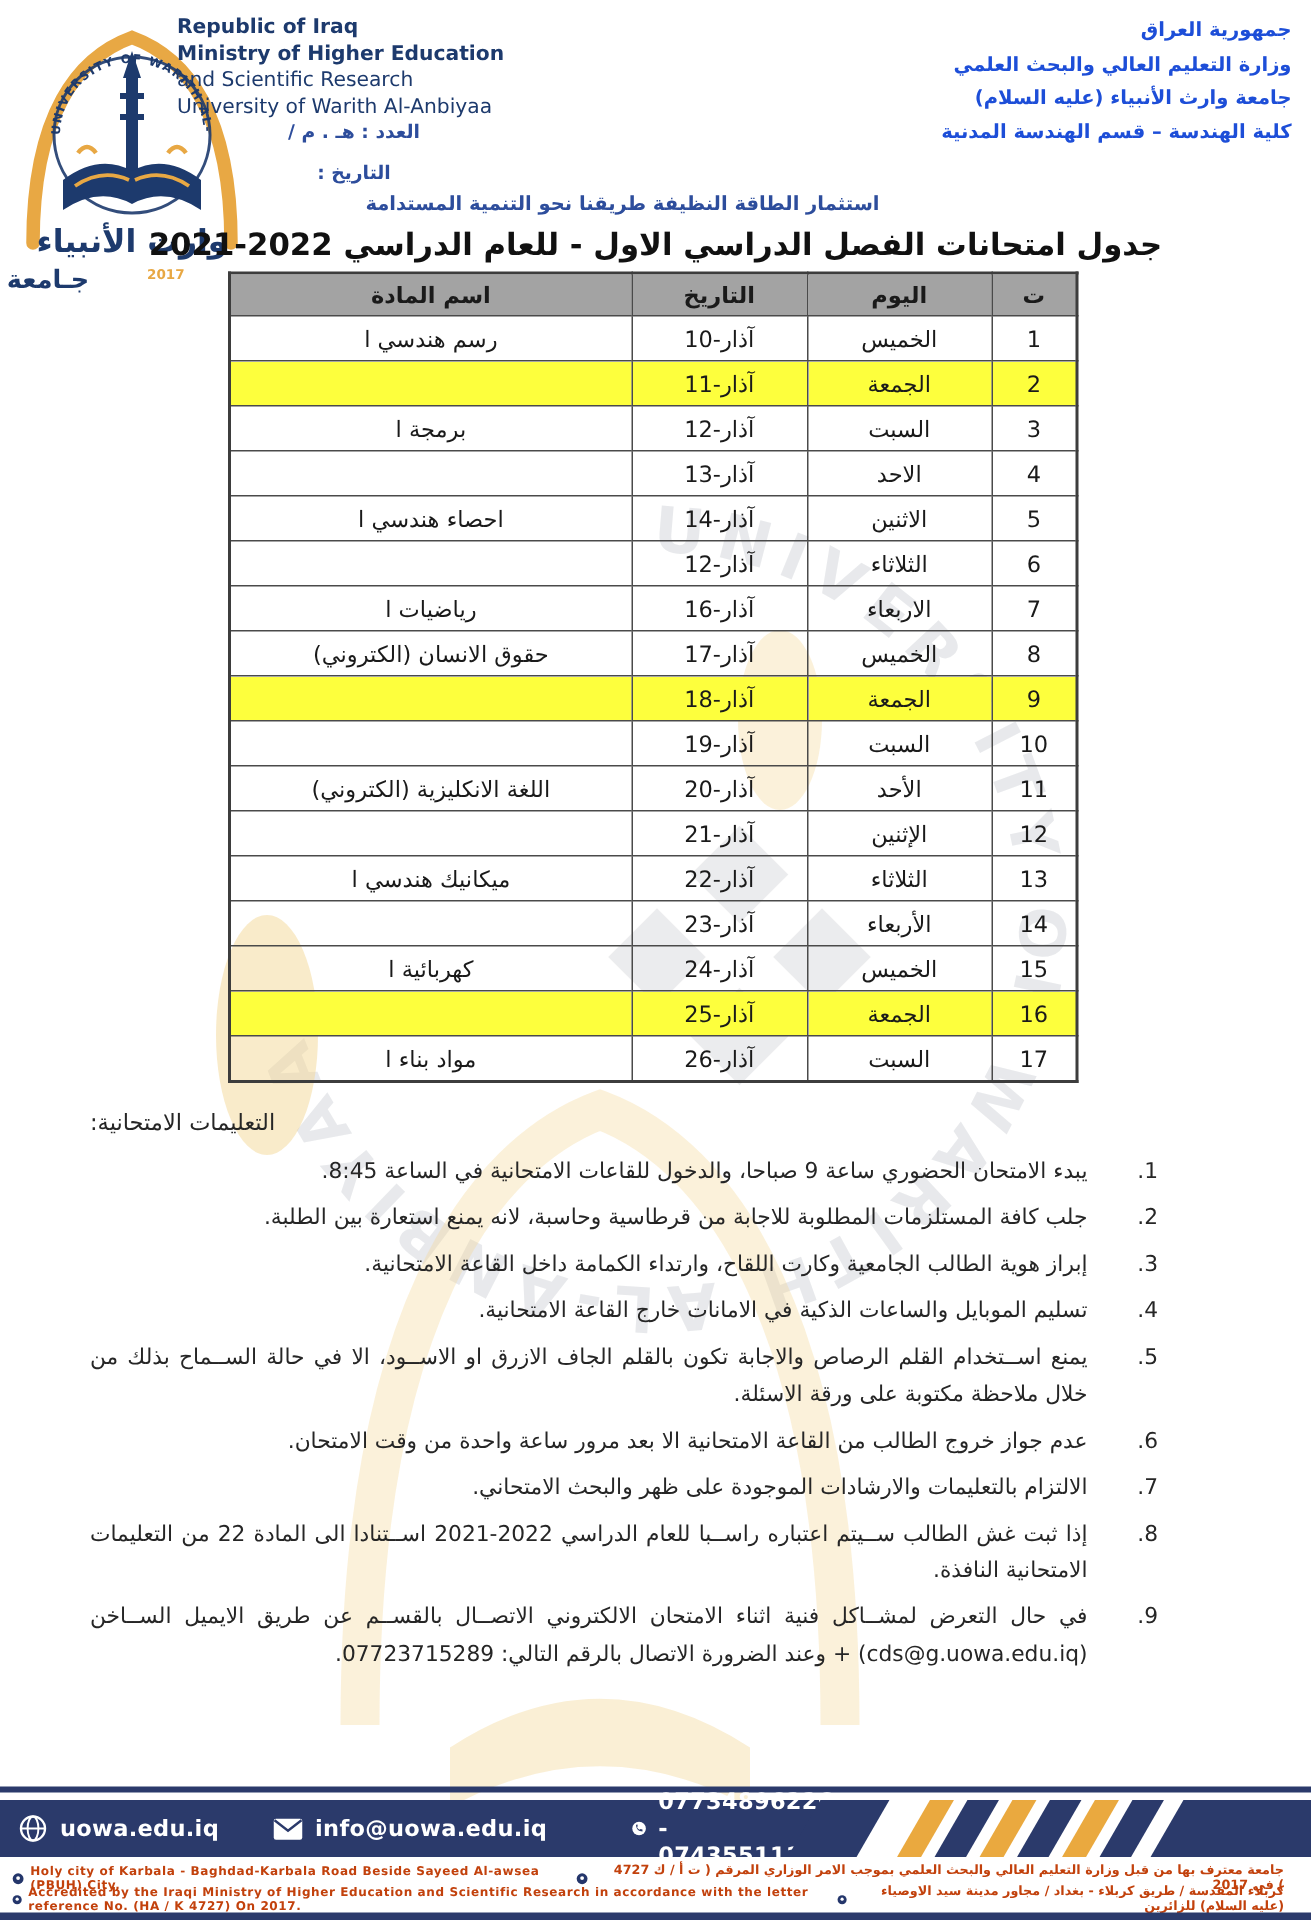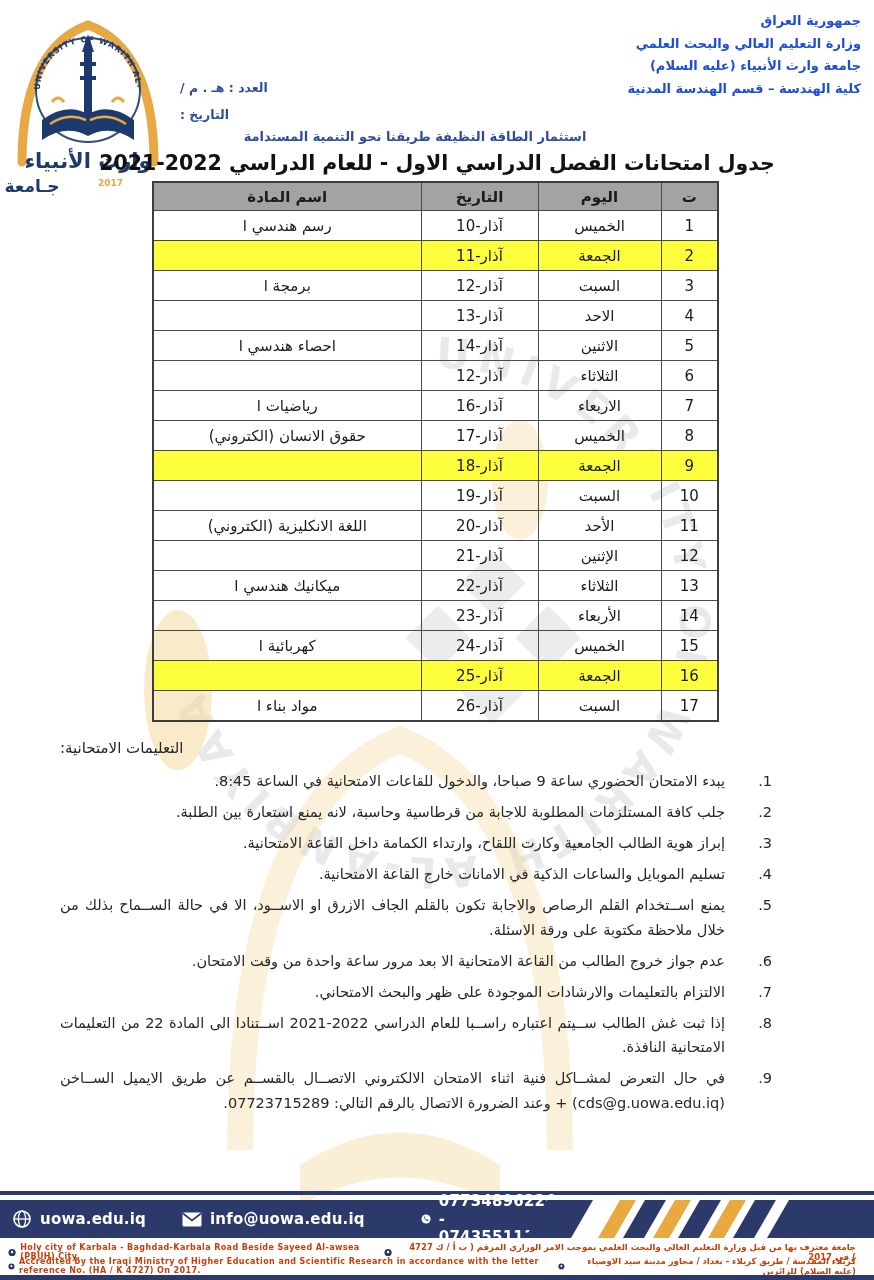--- a/index.html
+++ b/index.html
@@ -8,21 +8,21 @@
     margin:0 auto;overflow:hidden;
     font-family:"DejaVu Sans",sans-serif;color:#1a1a1a;
   }
   
   .watermark{position:absolute;inset:0;z-index:0;pointer-events:none;}
   
   .logo{position:absolute;left:2px;top:4px;width:172px;height:196px;z-index:2;}
   .hdr-en{position:absolute;left:118px;top:10px;z-index:2;color:#1d3a6d;font-size:13.5px;line-height:17.5px;}
   .hdr-en .b{font-weight:bold;}
   .hdr-ar{position:absolute;right:13px;top:10px;z-index:2;direction:rtl;color:#1d4ed8;font-size:13px;font-weight:bold;line-height:22.5px;}
-  .refline{position:absolute;left:180px;width:112px;z-index:2;direction:rtl;text-align:left;color:#2d4d9c;font-size:12.5px;font-weight:bold;}
+  .refline{position:absolute;left:180px;width:112px;z-index:2;direction:rtl;text-align:center;color:#2d4d9c;font-size:12.5px;font-weight:bold;}
   .ref-no{top:80px;}
   .ref-date{top:107px;}
   .slogan{position:absolute;left:-22px;top:129px;width:874px;z-index:2;direction:rtl;text-align:center;color:#2d4d9c;font-size:13px;font-weight:bold;}
   .title{position:absolute;left:0;top:149px;width:874px;z-index:2;direction:rtl;text-align:center;color:#111;font-size:20.5px;font-weight:bold;line-height:28px;}
   
   .exam-table{
     position:absolute;left:152px;top:181px;width:565px;z-index:1;
     direction:rtl;border-collapse:collapse;table-layout:fixed;
     border:2px solid #3d3d3d;font-size:15px;
   }
@@ -99,20 +99,26 @@
       <rect x="78" y="72" width="16" height="4"></rect>
     </g>
     <path d="M 40 116 Q 64 98 86 110 Q 108 98 132 116 L 132 136 Q 108 120 86 132 Q 64 120 40 136 Z" fill="#1d3a6d"></path>
     <path d="M 48 120 Q 66 108 84 116 M 124 120 Q 106 108 88 116" stroke="#e8a844" stroke-width="2.5" fill="none"></path>
     <path d="M 50 98 q 6 -8 12 0 M 110 98 q 6 -8 12 0" stroke="#e8a844" stroke-width="3" fill="none"></path>
     <text x="86" y="164" text-anchor="middle" font-size="21" font-weight="bold" fill="#1d3a6d" font-family="DejaVu Sans, sans-serif">وارث الأنبياء</text>
     <text x="30" y="188" text-anchor="middle" font-size="17" font-weight="bold" fill="#1d3a6d" font-family="DejaVu Sans, sans-serif">جـامعة</text>
     <text x="96" y="182" font-size="9" font-weight="bold" fill="#e8a844">2017</text>
   </svg>
 
+  <div class="hdr-en">
+    <div class="b">Republic of Iraq</div>
+    <div class="b">Ministry of Higher Education</div>
+    <div>and Scientific Research</div>
+    <div>University of Warith Al-Anbiyaa</div>
+  </div>
 
   <div class="hdr-ar">
     <div>جمهورية العراق</div>
     <div>وزارة التعليم العالي والبحث العلمي</div>
     <div>جامعة وارث الأنبياء (عليه السلام)</div>
     <div>كلية الهندسة – قسم الهندسة المدنية</div>
   </div>
 
   <div class="refline ref-no">العدد : هـ . م /</div>
   <div class="refline ref-date">التاريخ :</div>

